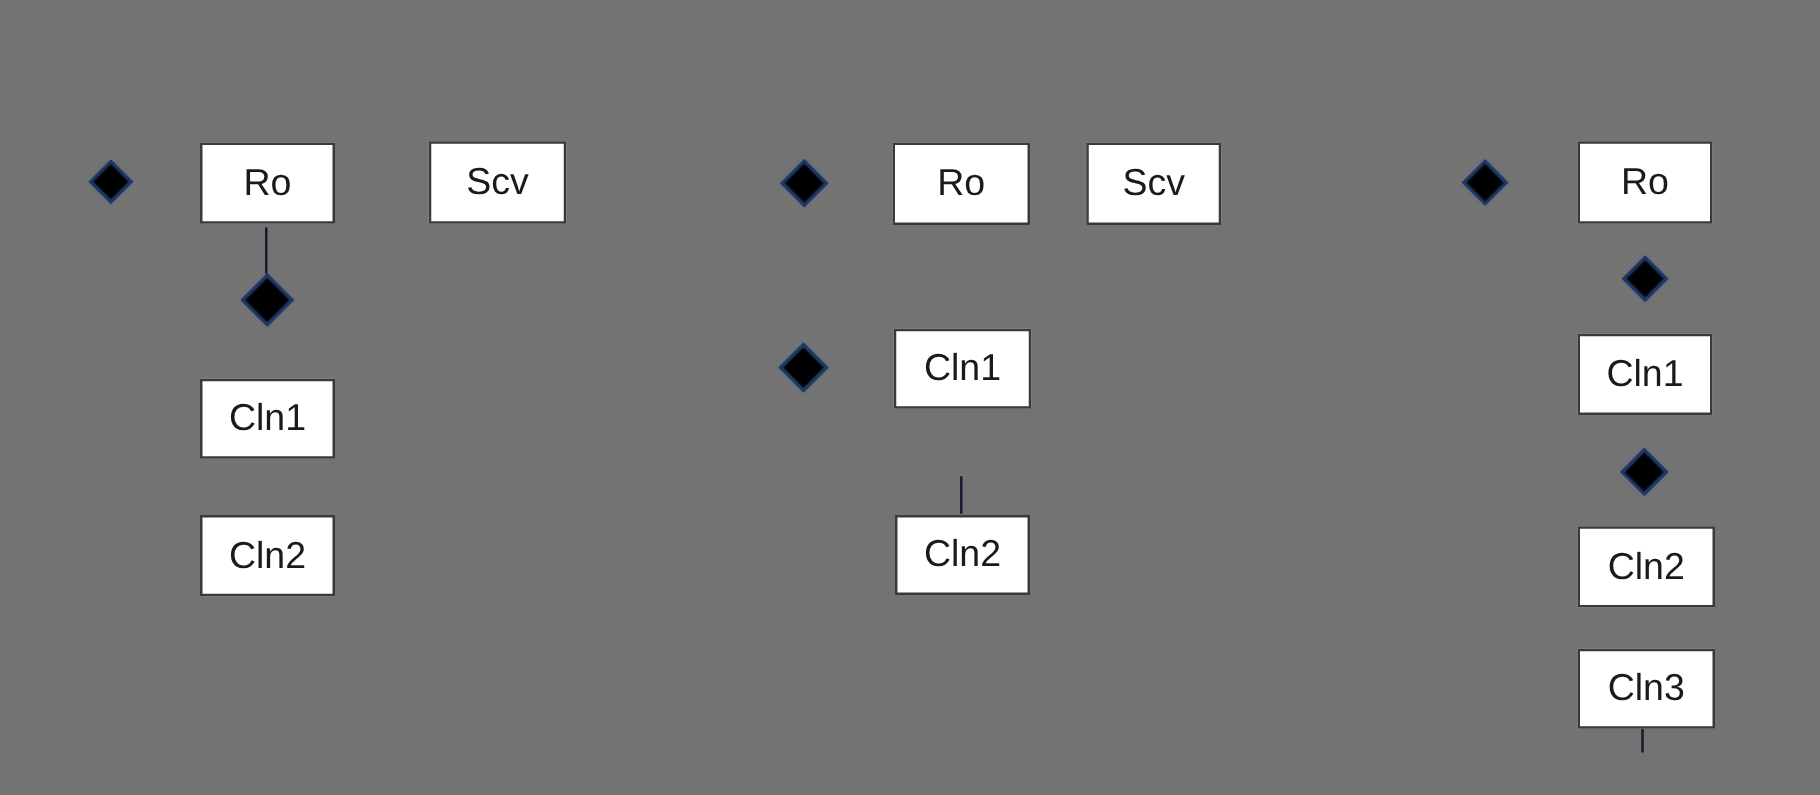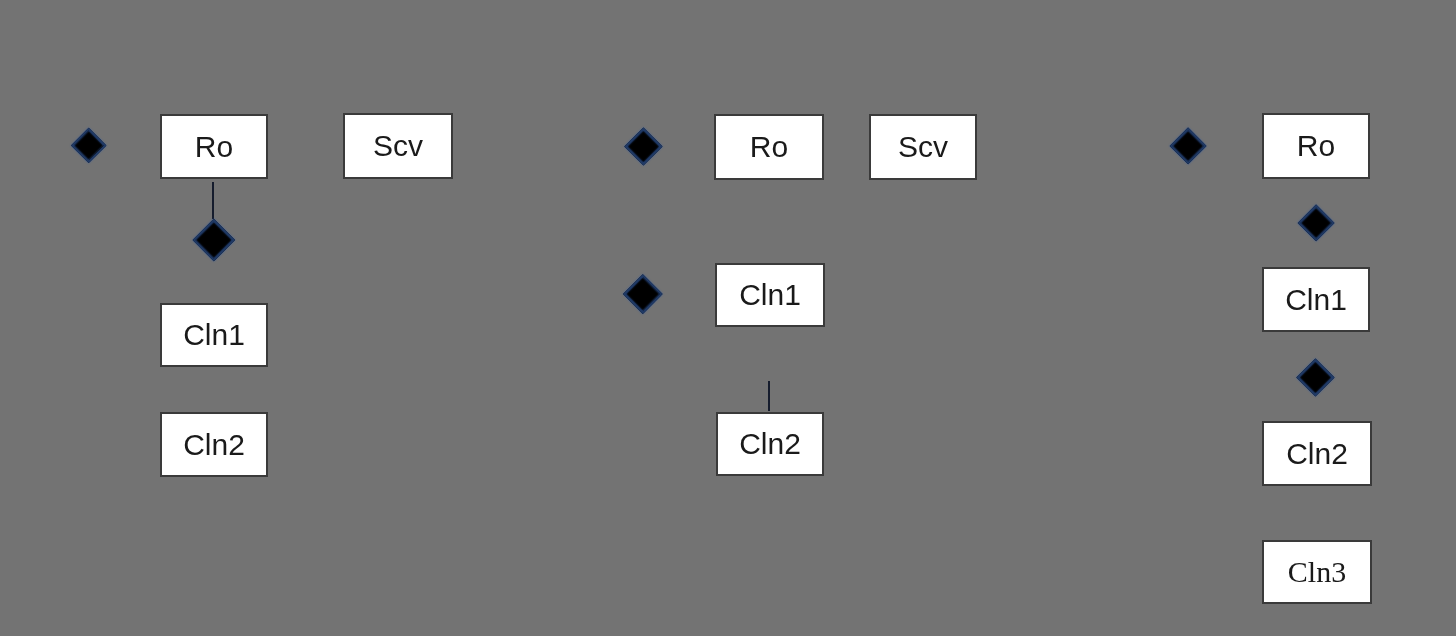--- a/index.html
+++ b/index.html
@@ -92,17 +92,17 @@
       <div class="diamond" style="width: 26.866px; height: 26.866px; left: 1301.57px; top: 363.567px;"></div>
       <div class="entity-box" style="left: 1262px; top: 113px; width: 108px; height: 66px;">
         <span>Ro</span>
       </div>
       <div class="entity-box" style="left: 1262px; top: 267px; width: 108px; height: 65px;">
         <span>Cln1</span>
       </div>
       <div class="entity-box" style="left: 1262px; top: 421px; width: 110px; height: 65px;">
         <span>Cln2</span>
       </div>
-      <div class="entity-box" style="left: 1262px; top: 540px; width: 110px; height: 64px; font-family: Liberation Serif, serif;">
+      <div class="entity-box" style="left: 1262px; top: 519px; width: 110px; height: 64px;">
         <span>Cln3</span>
       </div>
     </div>
   </div>
 
 </body></html>

